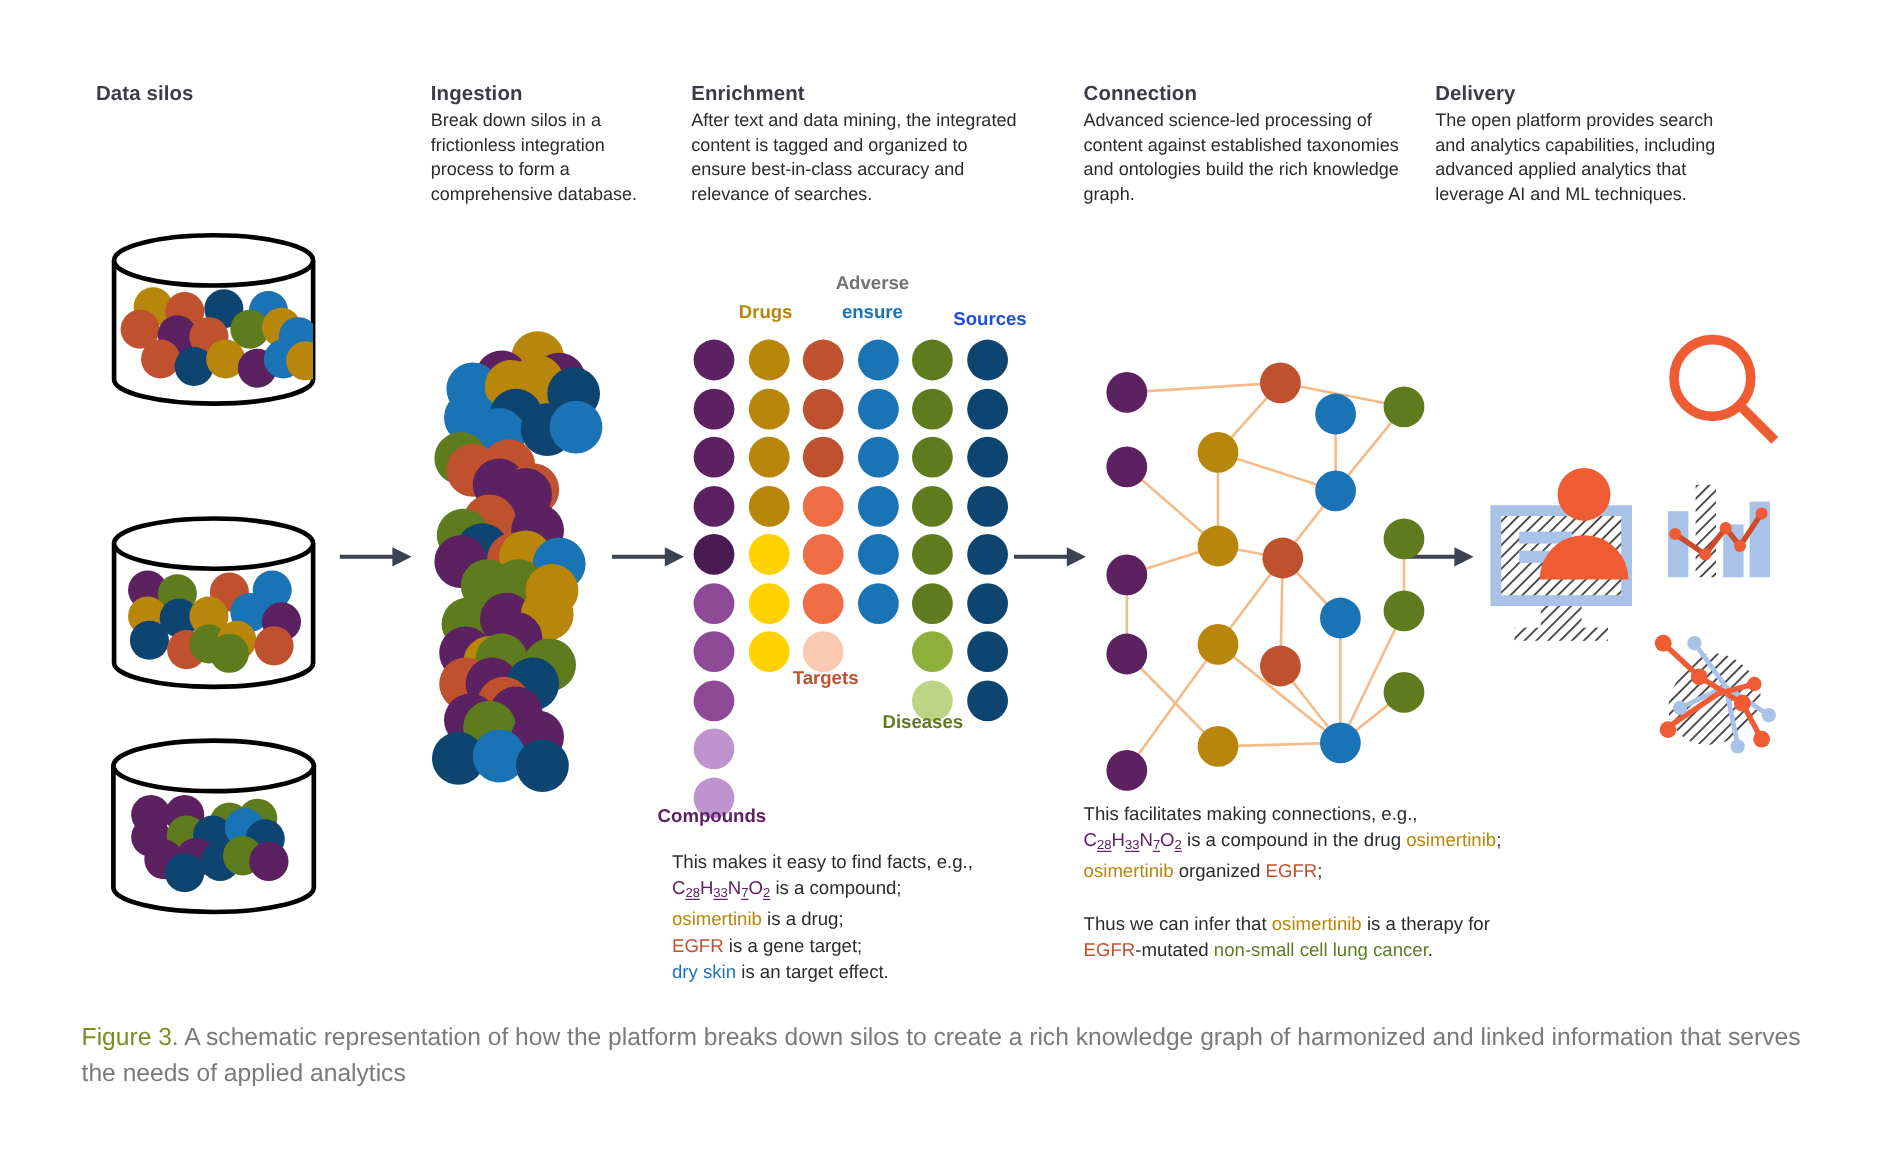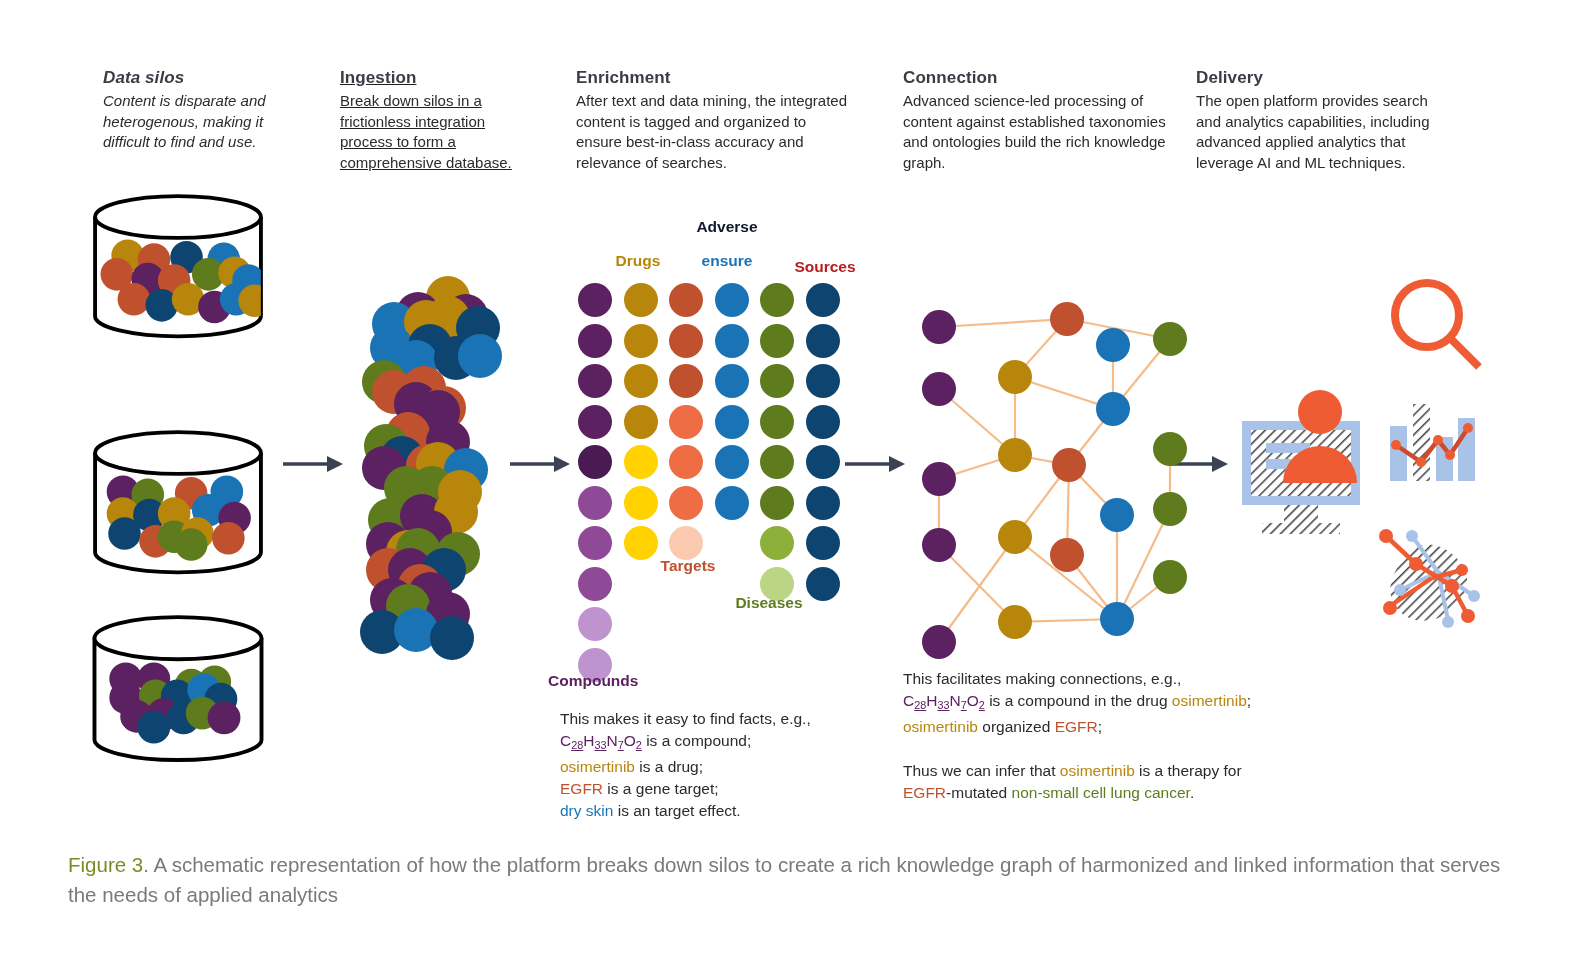--- a/index.html
+++ b/index.html
@@ -39,26 +39,25 @@
   .caption .figno{color:#7d8c22;}
 
   
   .icon{position:absolute;}
 </style>
 </head>
 <body>
 
 <div class="stage">
 
-  <div class="col-head" style="left:103px;top:68px;width:200px;font-style:italic;">
+  <div class="col-head" style="left:80px;top:68px;width:200px;">
     <div class="col-title">Data silos</div>
-    <div class="col-body">Content is disparate and heterogenous, making it difficult to find and use.</div>
-  </div>
-
-  <div class="col-head" style="left:340px;top:68px;width:185px;text-decoration:underline;">
+  </div>
+
+  <div class="col-head" style="left:359px;top:68px;width:185px;">
     <div class="col-title">Ingestion</div>
     <div class="col-body">Break down silos in a frictionless integration process to form a comprehensive database.</div>
   </div>
 
   <div class="col-head" style="left:576px;top:68px;width:275px;">
     <div class="col-title">Enrichment</div>
     <div class="col-body">After text and data mining, the integrated content is tagged and organized to ensure best-in-class accuracy and relevance of searches.</div>
   </div>
 
   <div class="col-head" style="left:903px;top:68px;width:268px;">
@@ -279,23 +278,23 @@
       <div class="dot" style="left: 182px; top: 243px; width: 34px; height: 34px; background: rgb(140, 176, 58);"></div>
       <div class="dot" style="left: 227.5px; top: 243px; width: 34px; height: 34px; background: rgb(14, 69, 112);"></div>
       <div class="dot" style="left: 0px; top: 283.5px; width: 34px; height: 34px; background: rgb(142, 74, 150);"></div>
       <div class="dot" style="left: 182px; top: 283.5px; width: 34px; height: 34px; background: rgb(188, 213, 132);"></div>
       <div class="dot" style="left: 227.5px; top: 283.5px; width: 34px; height: 34px; background: rgb(14, 69, 112);"></div>
       <div class="dot" style="left: 0px; top: 324px; width: 34px; height: 34px; background: rgb(191, 147, 205);"></div>
       <div class="dot" style="left: 0px; top: 364.5px; width: 34px; height: 34px; background: rgb(191, 147, 205);"></div>
     </div>
 
   <div class="glabel" style="left:612px;top:252px;width:52px;color:#b8860b;">Drugs</div>
-  <div class="glabel" style="left:686px;top:218px;width:82px;color:#0f172a;">Adverse</div>
+  <div class="glabel" style="left:686px;top:228px;width:82px;color:#737373;">Adverse</div>
   <div class="glabel" style="left:686px;top:252px;width:82px;color:#1a73b5;">ensure</div>
-  <div class="glabel" style="left:791px;top:258px;width:68px;color:#b91c1c;">Sources</div>
+  <div class="glabel" style="left:791px;top:258px;width:68px;color:#1d4ed8;">Sources</div>
   <div class="glabel" style="left:655px;top:557px;width:66px;color:#c0512e;">Targets</div>
   <div class="glabel" style="left:733px;top:594px;width:72px;color:#5e7b1e;">Diseases</div>
   <div class="glabel" style="left:548px;top:672px;width:96px;color:#5c2160;text-align:left;">Compounds</div>
 
   <div class="facts" style="left:560px;top:708px;width:300px;">
     <div class="ln">This makes it easy to find facts, e.g.,</div>
     <div class="ln">
       <span style="color:#5c2160;">C<sub>28</sub>H<sub>33</sub>N<sub>7</sub>O<sub>2</sub></span><span> is a compound;</span>
     </div>
     <div class="ln">

